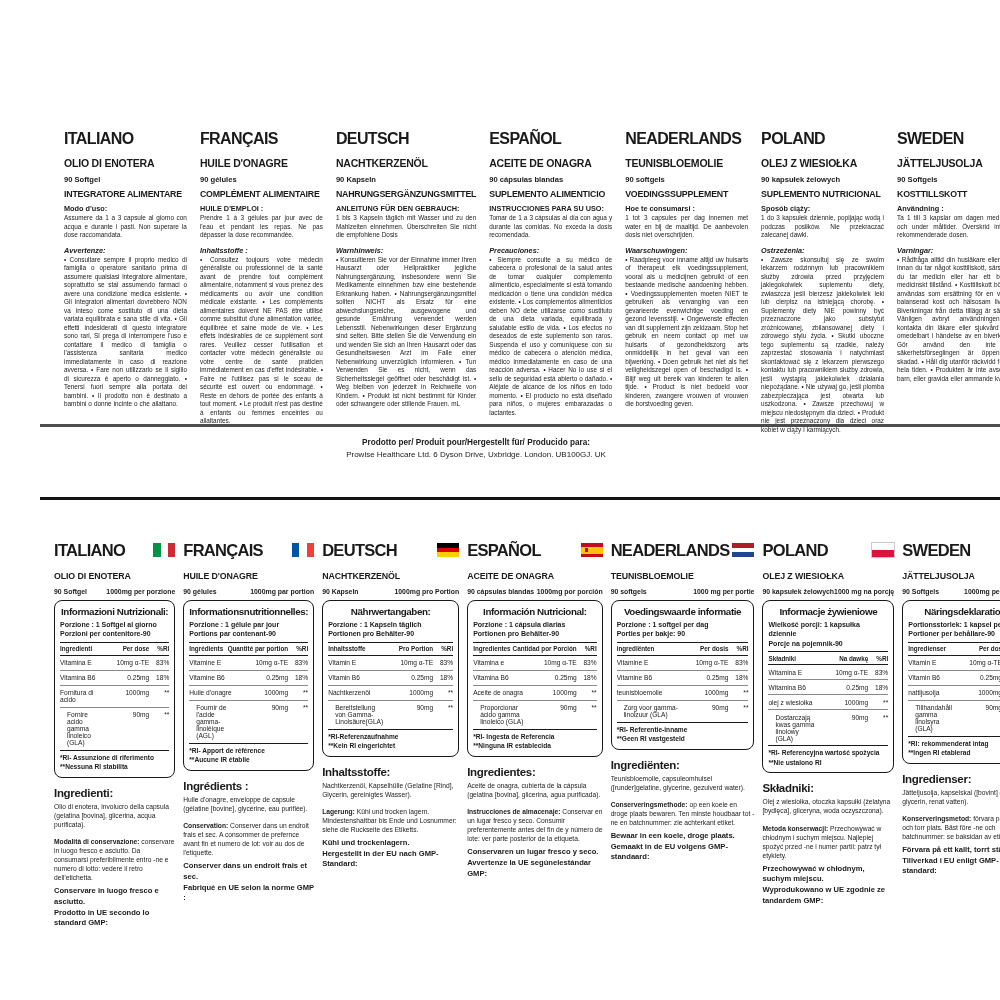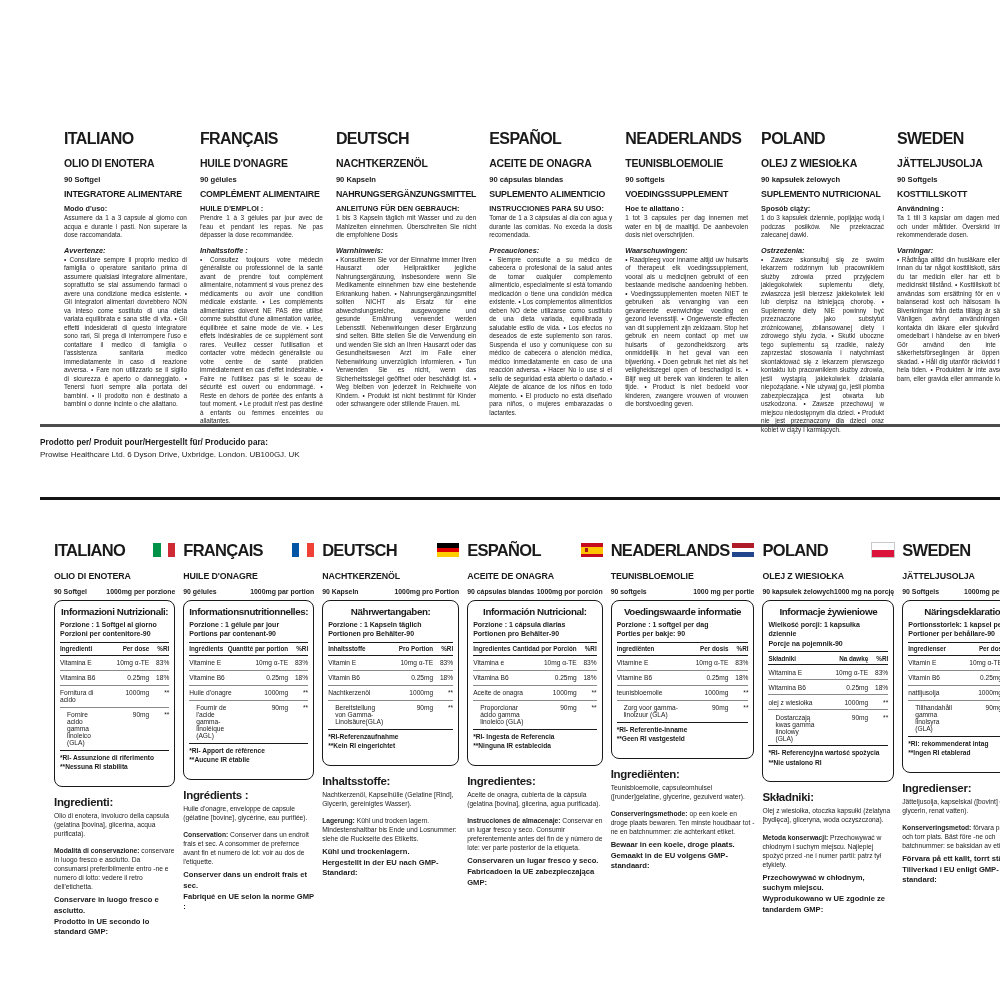--- a/index.html
+++ b/index.html
@@ -20,36 +20,36 @@
   .product-title { font-size:10.5px; font-weight:bold; letter-spacing:-0.2px; margin:0 0 6px; }
   .qty { font-size:7.6px; font-weight:bold; margin:0 0 5px; }
   .supp { font-size:8.8px; font-weight:bold; letter-spacing:-0.2px; margin:0 0 5px; }
   .sec-label { font-size:7.3px; font-weight:bold; margin:3px 0 1px; }
   .sec-label.warn { margin-top:6px;font-style:italic; }
   .body-text { font-size:6.4px; line-height:1.33; text-align:justify; margin:0; word-spacing:0.2px; }
 
   
   .divider1 { position:absolute; top:424px; left:0; width:1000px; height:3px; background:#4d4d4d; }
   .divider2 { position:absolute; top:497px; left:0; width:1000px; height:3px; background:#141414; }
-  .maker { position:absolute; top:437px; left:0; width:872px; text-align:left; line-height:1.5; }
+  .maker { position:absolute; top:437px; left:0; width:872px; text-align:center; line-height:1.5; }
   .maker-title { font-size:8.2px; font-weight:bold; }
   .maker-line { font-size:8px; }
   .maker-line b { font-weight:bold; }
 
   
   .bottom-grid {
     position:absolute; top:538px; left:14px; width:974px;
     display:grid; grid-template-columns:repeat(7,1fr); column-gap:8px;
   }
   .b-head { display:flex; justify-content:space-between; align-items:center; height:24px; }
   .b-lang { font-size:16.5px; font-weight:bold; letter-spacing:-0.7px; white-space:nowrap; }
   .flag { width:22px; height:14px; display:flex; flex:0 0 auto; overflow:hidden; margin-left:3px; }
   .b-product { font-size:8.8px; font-weight:bold; letter-spacing:-0.1px; margin:9px 0 0; }
   .b-qtyrow { display:flex; justify-content:space-between; font-size:6.9px; font-weight:bold; margin:7px 0 5px; white-space:nowrap; }
-  .nut-box { border:1.5px solid #1a1a1a; border-radius:8px; padding:4px 5px 14px; background:#fff; }
+  .nut-box { border:1.5px solid #1a1a1a; border-radius:8px; padding:4px 5px 5px; background:#fff; }
   .nut-title { font-size:9.8px; font-weight:bold; text-align:center; letter-spacing:-0.4px; margin:1px 0 3px; white-space:nowrap; overflow:hidden; }
   .serving { font-size:7px; font-weight:bold; line-height:1.35; }
   .nut-table { margin-top:3px; border-top:1.5px solid #1a1a1a; }
   .nhead { display:flex; align-items:flex-end; font-size:6.3px; font-weight:bold; padding:2.5px 0; border-bottom:1.5px solid #1a1a1a; }
   .nrow { display:flex; font-size:6.6px; padding:3.5px 0; border-bottom:0.8px solid #8a8a8a; }
   .nrow:last-child { border-bottom:1.5px solid #1a1a1a; }
   .ncol-name { flex:1 1 auto; padding-right:2px; }
   .ncol-amt { flex:0 0 48px; text-align:right; white-space:nowrap; }
   .ncol-ri { flex:0 0 20px; text-align:right; white-space:nowrap; }
   .nrow.indent .ncol-name { padding-left:7px; }
@@ -109,21 +109,21 @@
     <p class="body-text">Tomar de 1 a 3 cápsulas al día con agua y durante las comidas. No exceda la dosis recomendada.</p>
     <div class="sec-label warn">Precauciones:</div>
     <p class="body-text">• Siempre consulte a su médico de cabecera o profesional de la salud antes de tomar cualquier complemento alimenticio, especialmente si está tomando medicación o tiene una condición médica existente. • Los complementos alimenticios deben NO debe utilizarse como sustituto de una dieta variada, equilibrada y saludable estilo de vida. • Los efectos no deseados de este suplemento son raros. Suspenda el uso y comuníquese con su médico de cabecera o atención médica, médico inmediatamente en caso de una reacción adversa. • Hacer No lo use si el sello de seguridad está abierto o dañado. • Aléjate de alcance de los niños en todo momento. • El producto no está diseñado para niños, o mujeres embarazadas o lactantes.</p>
   </div>
 
   <div class="top-col">
     <h1 class="lang-title">NEADERLANDS</h1>
     <h2 class="product-title">TEUNISBLOEMOLIE</h2>
     <div class="qty">90 softgels</div>
     <div class="supp">VOEDINGSSUPPLEMENT</div>
-    <div class="sec-label">Hoe te allattano :</div>
+    <div class="sec-label">Hoe te consumarsi :</div>
     <p class="body-text">1 tot 3 capsules per dag innemen met water en bij de maaltijd. De aanbevolen dosis niet overschrijden.</p>
     <div class="sec-label warn">Waarschuwingen:</div>
     <p class="body-text">• Raadpleeg voor inname altijd uw huisarts of therapeut elk voedingssupplement, vooral als u medicijnen gebruikt of een bestaande medische aandoening hebben. • Voedingssupplementen moeten NIET te gebruiken als vervanging van een gevarieerde evenwichtige voeding en gezond levensstijl. • Ongewenste effecten van dit supplement zijn zeldzaam. Stop het gebruik en neem contact op met uw huisarts of gezondheidszorg arts onmiddellijk in het geval van een bijwerking. • Doen gebruik het niet als het veiligheidszegel open of beschadigd is. • Blijf weg uit bereik van kinderen te allen tijde. • Product is niet bedoeld voor kinderen, zwangere vrouwen of vrouwen die borstvoeding geven.</p>
   </div>
 
   <div class="top-col">
     <h1 class="lang-title">POLAND</h1>
     <h2 class="product-title">OLEJ Z WIESIOŁKA</h2>
     <div class="qty">90 kapsułek żelowych</div>
     <div class="supp">SUPLEMENTO NUTRICIONAL</div>
@@ -386,21 +386,21 @@
   </div>
 </div>
       </div>
       <div class="fn">*RI- Ingesta de Referencia</div>
       <div class="fn">**Ninguna IR establecida</div>
     </div>
     <div class="ing-label">Ingredientes:</div>
     <p class="ing-text">Aceite de onagra, cubierta de la cápsula (gelatina [bovina], glicerina, agua purificada).</p>
     <p class="storage"><b>Instrucciones de almacenaje:</b><span> Conservar en un lugar fresco y seco. Consumir preferentemente antes del fin de y número de lote: ver parte posterior de la etiqueta.</span></p>
     <p class="b-bold">Conservaren un lugar fresco y seco.</p>
-    <p class="b-bold">Fabricadoen la UE zabezpieczająca GMP:</p>
+    <p class="b-bold">Avvertenze la UE segúnelestándar GMP:</p>
   </div>
 
   <div class="b-col">
     <div class="b-head">
       <span class="b-lang">NEADERLANDS</span>
       <span class="flag" style="flex-direction: column;">
             <div style="flex: 1 1 0%; background: rgb(174, 28, 40);"></div>
             <div style="flex: 1 1 0%; background: rgb(255, 255, 255);"></div>
             <div style="flex: 1 1 0%; background: rgb(33, 70, 139);"></div>
           </span>

